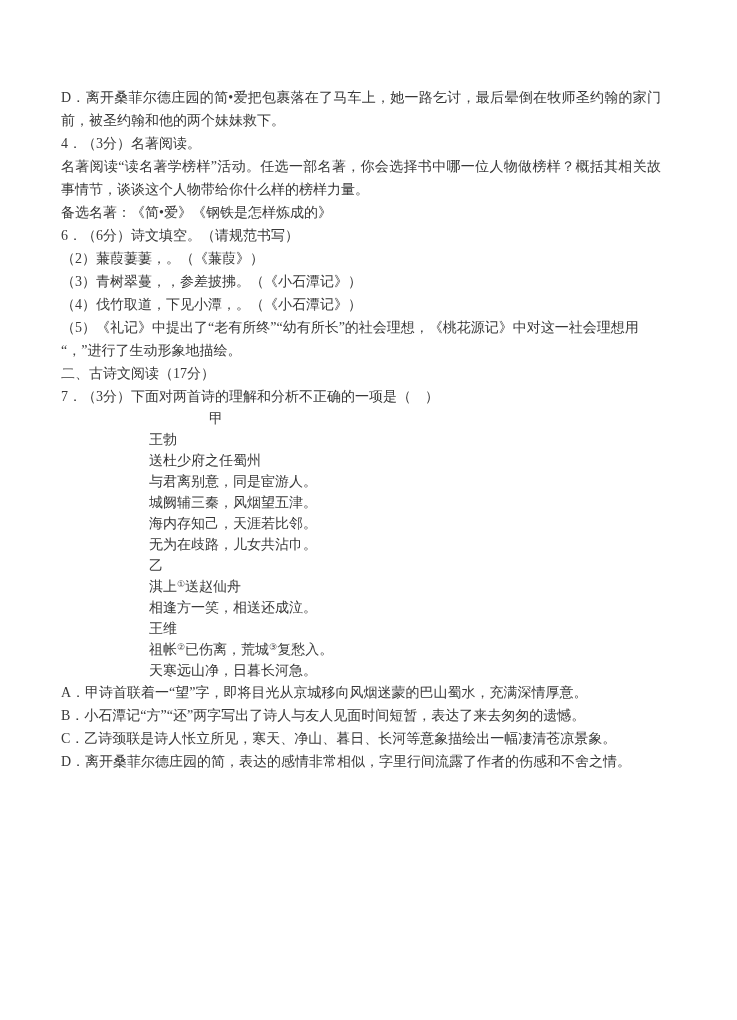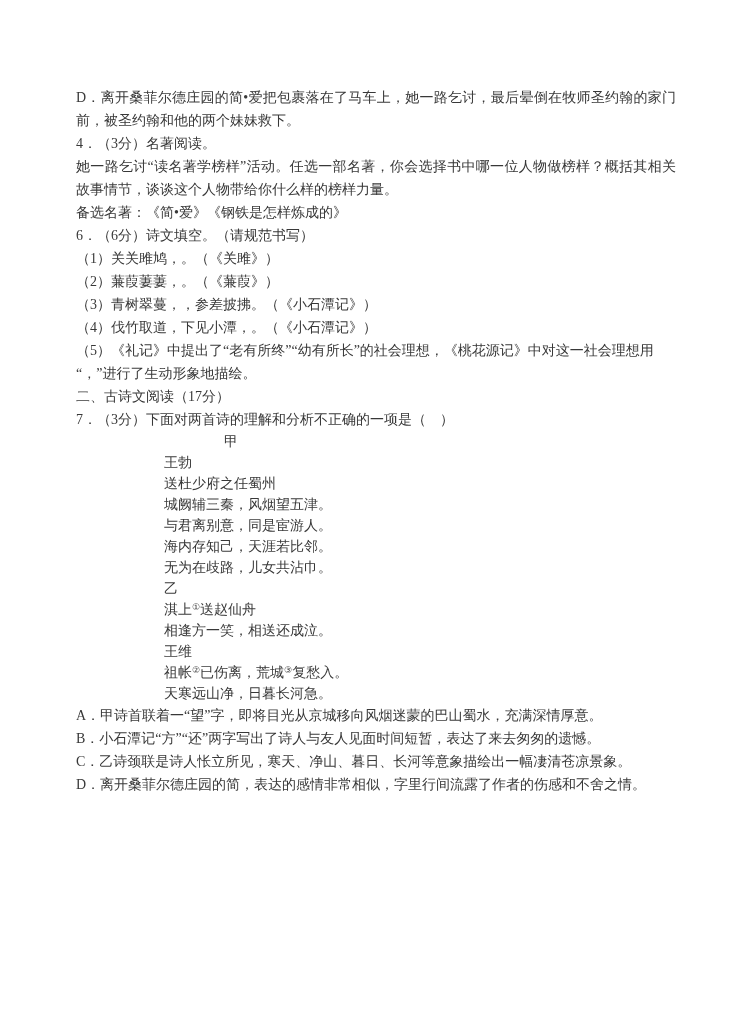--- a/index.html
+++ b/index.html
@@ -10,21 +10,21 @@
   body {
     width: 737px;
     height: 1020px;
     position: relative;
     font-family: "Liberation Serif", "DejaVu Serif", serif;
     color: #383838;
     overflow: hidden;
   }
   .doc {
     position: absolute;
-    left: 76px;
+    left: 61px;
     top: 86px;
     width: 600px;
   }
   .doc p {
     margin: 0;
     font-size: 14px;
     line-height: 23px;
     text-align: justify;
     letter-spacing: 0;
   }
@@ -50,42 +50,41 @@
   .notes, .option { text-align: justify; }
 </style>
 </head>
 <body>
 
 <div class="doc">
 
   <p>D．离开桑菲尔德庄园的简•爱把包裹落在了马车上，她一路乞讨，最后晕倒在牧师圣约翰的家门前，被圣约翰和他的两个妹妹救下。</p>
 
   <p>4．（3分）名著阅读。</p>
-  <p>她一路乞讨“读名著学榜样”活动。任选一部名著，你会选择书中哪一位人物做榜样？概括其相关故事情节，谈谈这个人物带给你什么样的榜样力量。</p>
+  <p>名著阅读“读名著学榜样”活动。任选一部名著，你会选择书中哪一位人物做榜样？概括其相关故事情节，谈谈这个人物带给你什么样的榜样力量。</p>
   <p>备选名著：《简•爱》《钢铁是怎样炼成的》</p>
 
   <div>
     <p class="q6-header">6．（6分）诗文填空。（请规范书写）</p>
-    <p class="q6-item">（1）关关雎鸠，。（《关雎》）</p>
     <p class="q6-item">（2）蒹葭萋萋，。（《蒹葭》）</p>
     <p class="q6-item">（3）青树翠蔓，，参差披拂。（《小石潭记》）</p>
     <p class="q6-item">（4）伐竹取道，下见小潭，。（《小石潭记》）</p>
     <p class="q6-item">（5）《礼记》中提出了“老有所终”“幼有所长”的社会理想，《桃花源记》中对这一社会理想用</p>
     <p class="q6-tail">“，”进行了生动形象地描绘。</p>
   </div>
 
   <p class="sec-title">二、古诗文阅读（17分）</p>
   <p>7．（3分）下面对两首诗的理解和分析不正确的一项是（　）</p>
 
   <div class="poem">
     <p class="poem-label-a">甲</p>
     <p class="poem-line">王勃</p>
     <p class="poem-line">送杜少府之任蜀州</p>
+    <p class="poem-line">与君离别意，同是宦游人。</p>
     <p class="poem-line">城阙辅三秦，风烟望五津。</p>
-    <p class="poem-line">与君离别意，同是宦游人。</p>
     <p class="poem-line">海内存知己，天涯若比邻。</p>
     <p class="poem-line">无为在歧路，儿女共沾巾。</p>
   </div>
 
   <div class="poem">
     <p class="poem-line">乙</p>
     <p class="poem-line"><span>淇上</span><sup class="note-ref">①</sup><span>送赵仙舟</span></p>
     <p class="poem-line">相逢方一笑，相送还成泣。</p>
     <p class="poem-line">王维</p>
     <p class="poem-line"><span>祖帐</span><sup class="note-ref">②</sup><span>已伤离，荒城</span><sup class="note-ref">③</sup><span>复愁入。</span></p>

